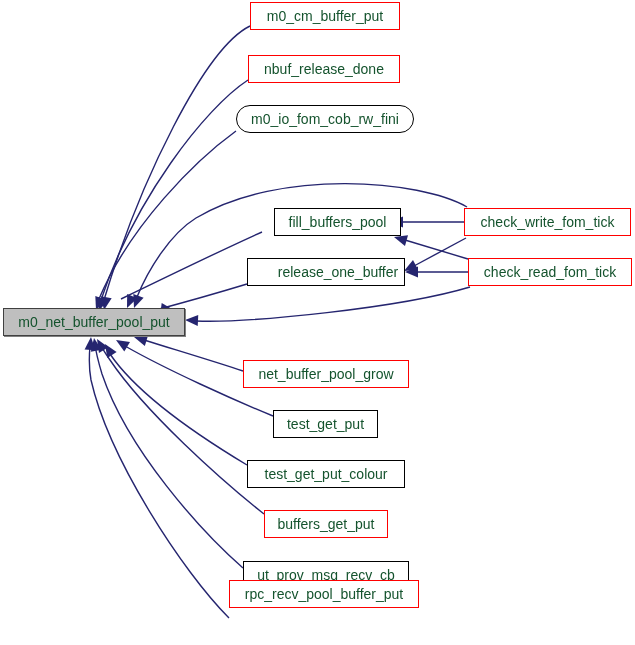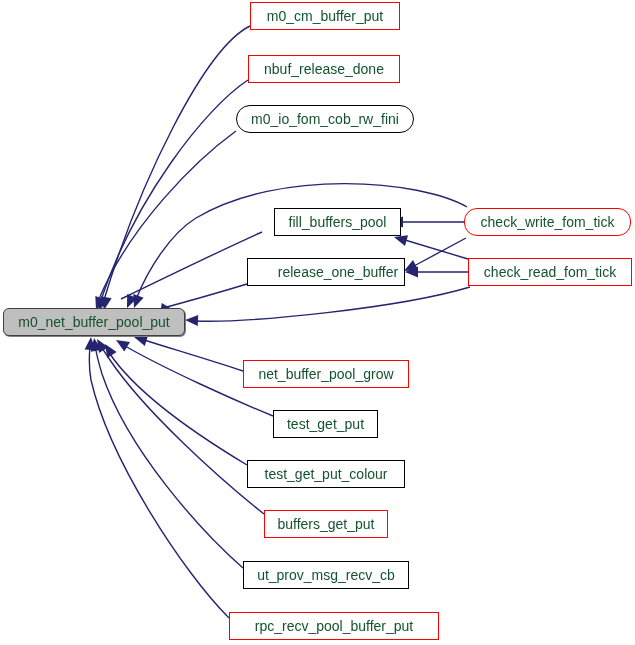--- a/index.html
+++ b/index.html
@@ -82,55 +82,55 @@
       <polygon points="116,340 129.9739855956194,341.99442387004905 124.2995628003773,351.41784819143226" fill="#25256f"></polygon>
       <path d="M 247,465 C 207,441 140,398 110,354" fill="none" stroke="#25256f" stroke-width="1.4"></path>
       <polygon points="105,344 116.60056901201783,352.04218866959803 107.30637877372622,357.9258973481821" fill="#25256f"></polygon>
       <path d="M 264,514 C 221,480 145,412 110,360 C 105,353 102,348 100,343" fill="none" stroke="#25256f" stroke-width="1.4"></path>
       <polygon points="97,339 108.39104754028578,347.3363082917409 98.94938901127072,352.9803391404764" fill="#25256f"></polygon>
       <path d="M 243,568 C 202,532 128,451 102,374 C 99,364 96,354 95,344" fill="none" stroke="#25256f" stroke-width="1.4"></path>
       <polygon points="94,338 101.65181044171871,349.8616945232966 90.81538962086353,351.7516637805429" fill="#25256f"></polygon>
       <path d="M 229,618 C 183,572 109,459 91,380 C 89,369 89,357 90,346" fill="none" stroke="#25256f" stroke-width="1.4"></path>
       <polygon points="91,337 95.55103384287938,350.3618146582329 84.57950539308513,349.5708889503717" fill="#25256f"></polygon>
     </svg>
-<div class="node center" style="left: 3px; top: 308px; width: 182px; height: 28px; border-radius: 6px;">
+<div class="node center" style="left: 3px; top: 308px; width: 182px; height: 28px;">
       <span class="node-label">m0_net_buffer_pool_put</span>
     </div>
     <div class="node red" style="left: 250px; top: 2px; width: 150px; height: 28px;">
       <span class="node-label">m0_cm_buffer_put</span>
     </div>
     <div class="node red" style="left: 248px; top: 55px; width: 152px; height: 28px;">
       <span class="node-label">nbuf_release_done</span>
     </div>
     <div class="node" style="left: 236px; top: 105px; width: 178px; height: 28px; border-radius: 14px;">
       <span class="node-label">m0_io_fom_cob_rw_fini</span>
     </div>
     <div class="node" style="left: 262px; top: 208px; width: 127px; height: 28px; margin-left: 12px;">
       <span class="node-label">fill_buffers_pool</span>
     </div>
     <div class="node" style="left: 247px; top: 258px; width: 158px; height: 28px; padding-left: 24px;">
       <span class="node-label">release_one_buffer</span>
     </div>
-    <div class="node red" style="left: 464px; top: 208px; width: 167px; height: 28px; border-radius: 13px;">
+    <div class="node red" style="left: 464px; top: 208px; width: 167px; height: 28px;">
       <span class="node-label">check_write_fom_tick</span>
     </div>
     <div class="node red" style="left: 468px; top: 258px; width: 164px; height: 28px;">
       <span class="node-label">check_read_fom_tick</span>
     </div>
     <div class="node red" style="left: 243px; top: 360px; width: 166px; height: 28px;">
       <span class="node-label">net_buffer_pool_grow</span>
     </div>
     <div class="node" style="left: 273px; top: 410px; width: 105px; height: 28px;">
       <span class="node-label">test_get_put</span>
     </div>
     <div class="node" style="left: 247px; top: 460px; width: 158px; height: 28px;">
       <span class="node-label">test_get_put_colour</span>
     </div>
     <div class="node red" style="left: 264px; top: 510px; width: 124px; height: 28px;">
       <span class="node-label">buffers_get_put</span>
     </div>
     <div class="node" style="left: 243px; top: 561px; width: 166px; height: 28px;">
       <span class="node-label">ut_prov_msg_recv_cb</span>
     </div>
-    <div class="node red" style="left: 229px; top: 612px; width: 210px; height: 28px;">
+    <div class="node red" style="left: 229px; top: 580px; width: 190px; height: 28px;">
       <span class="node-label">rpc_recv_pool_buffer_put</span>
     </div>
   </div>
 
 </body></html>

